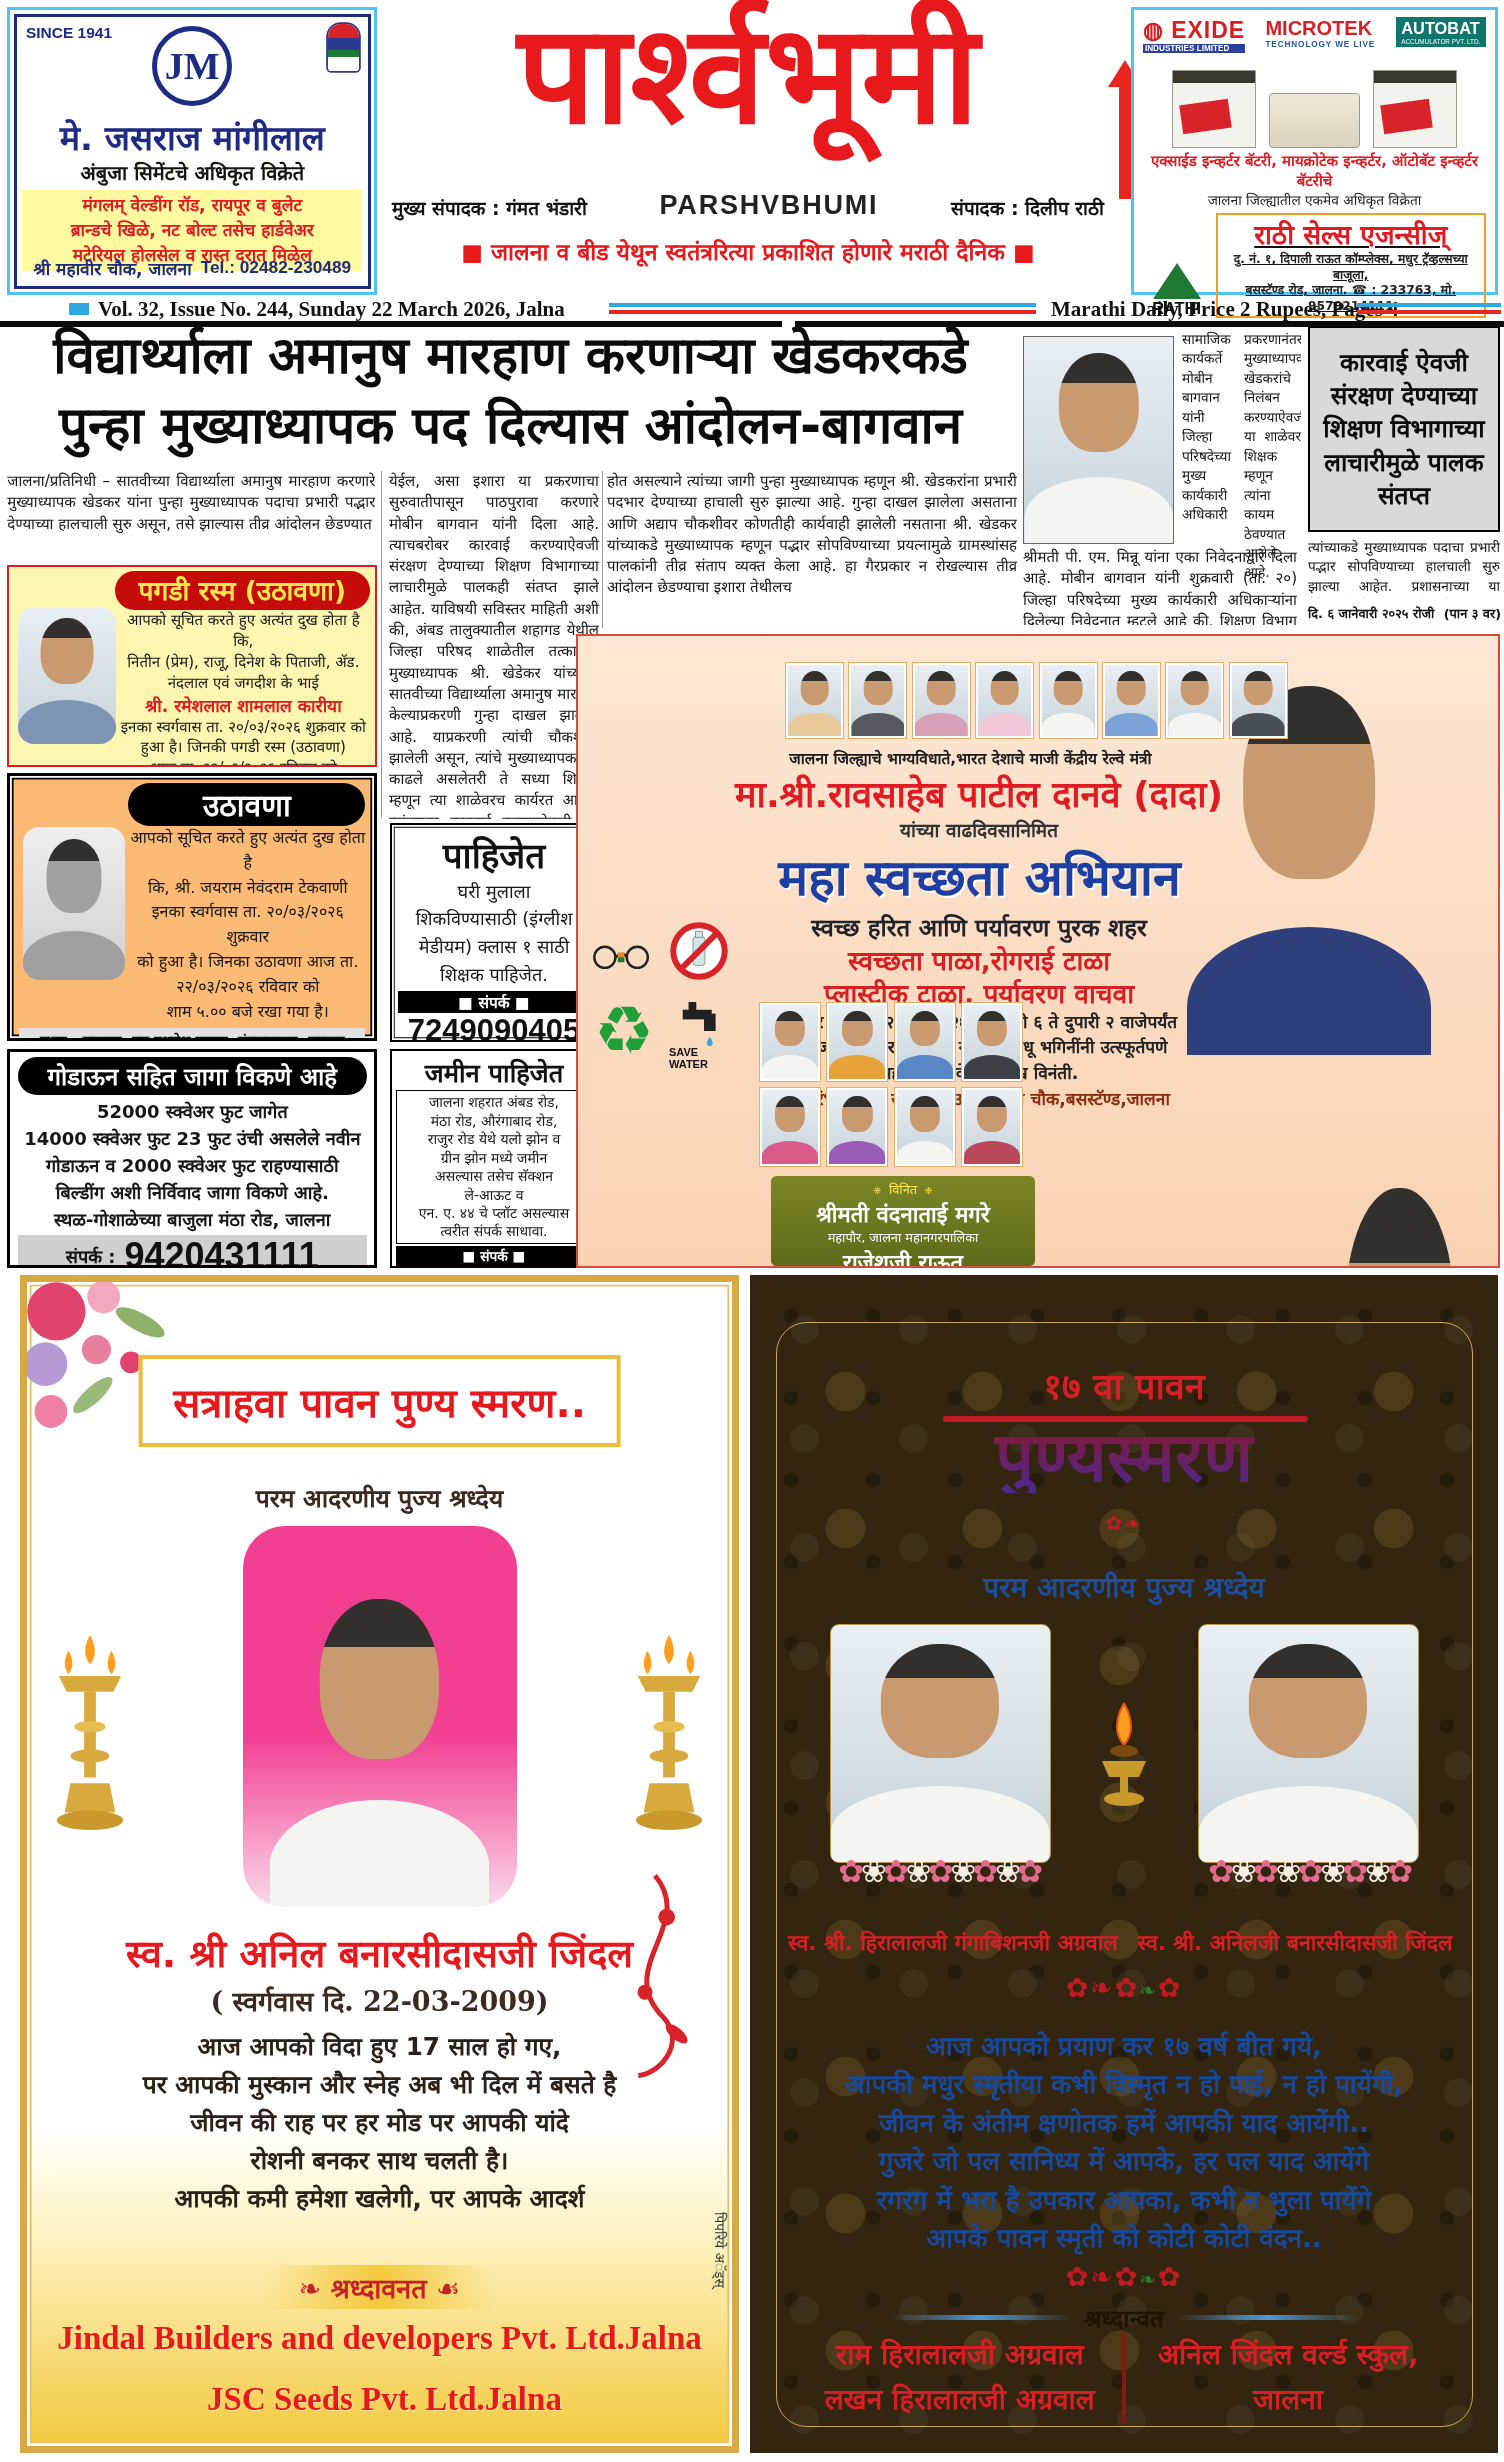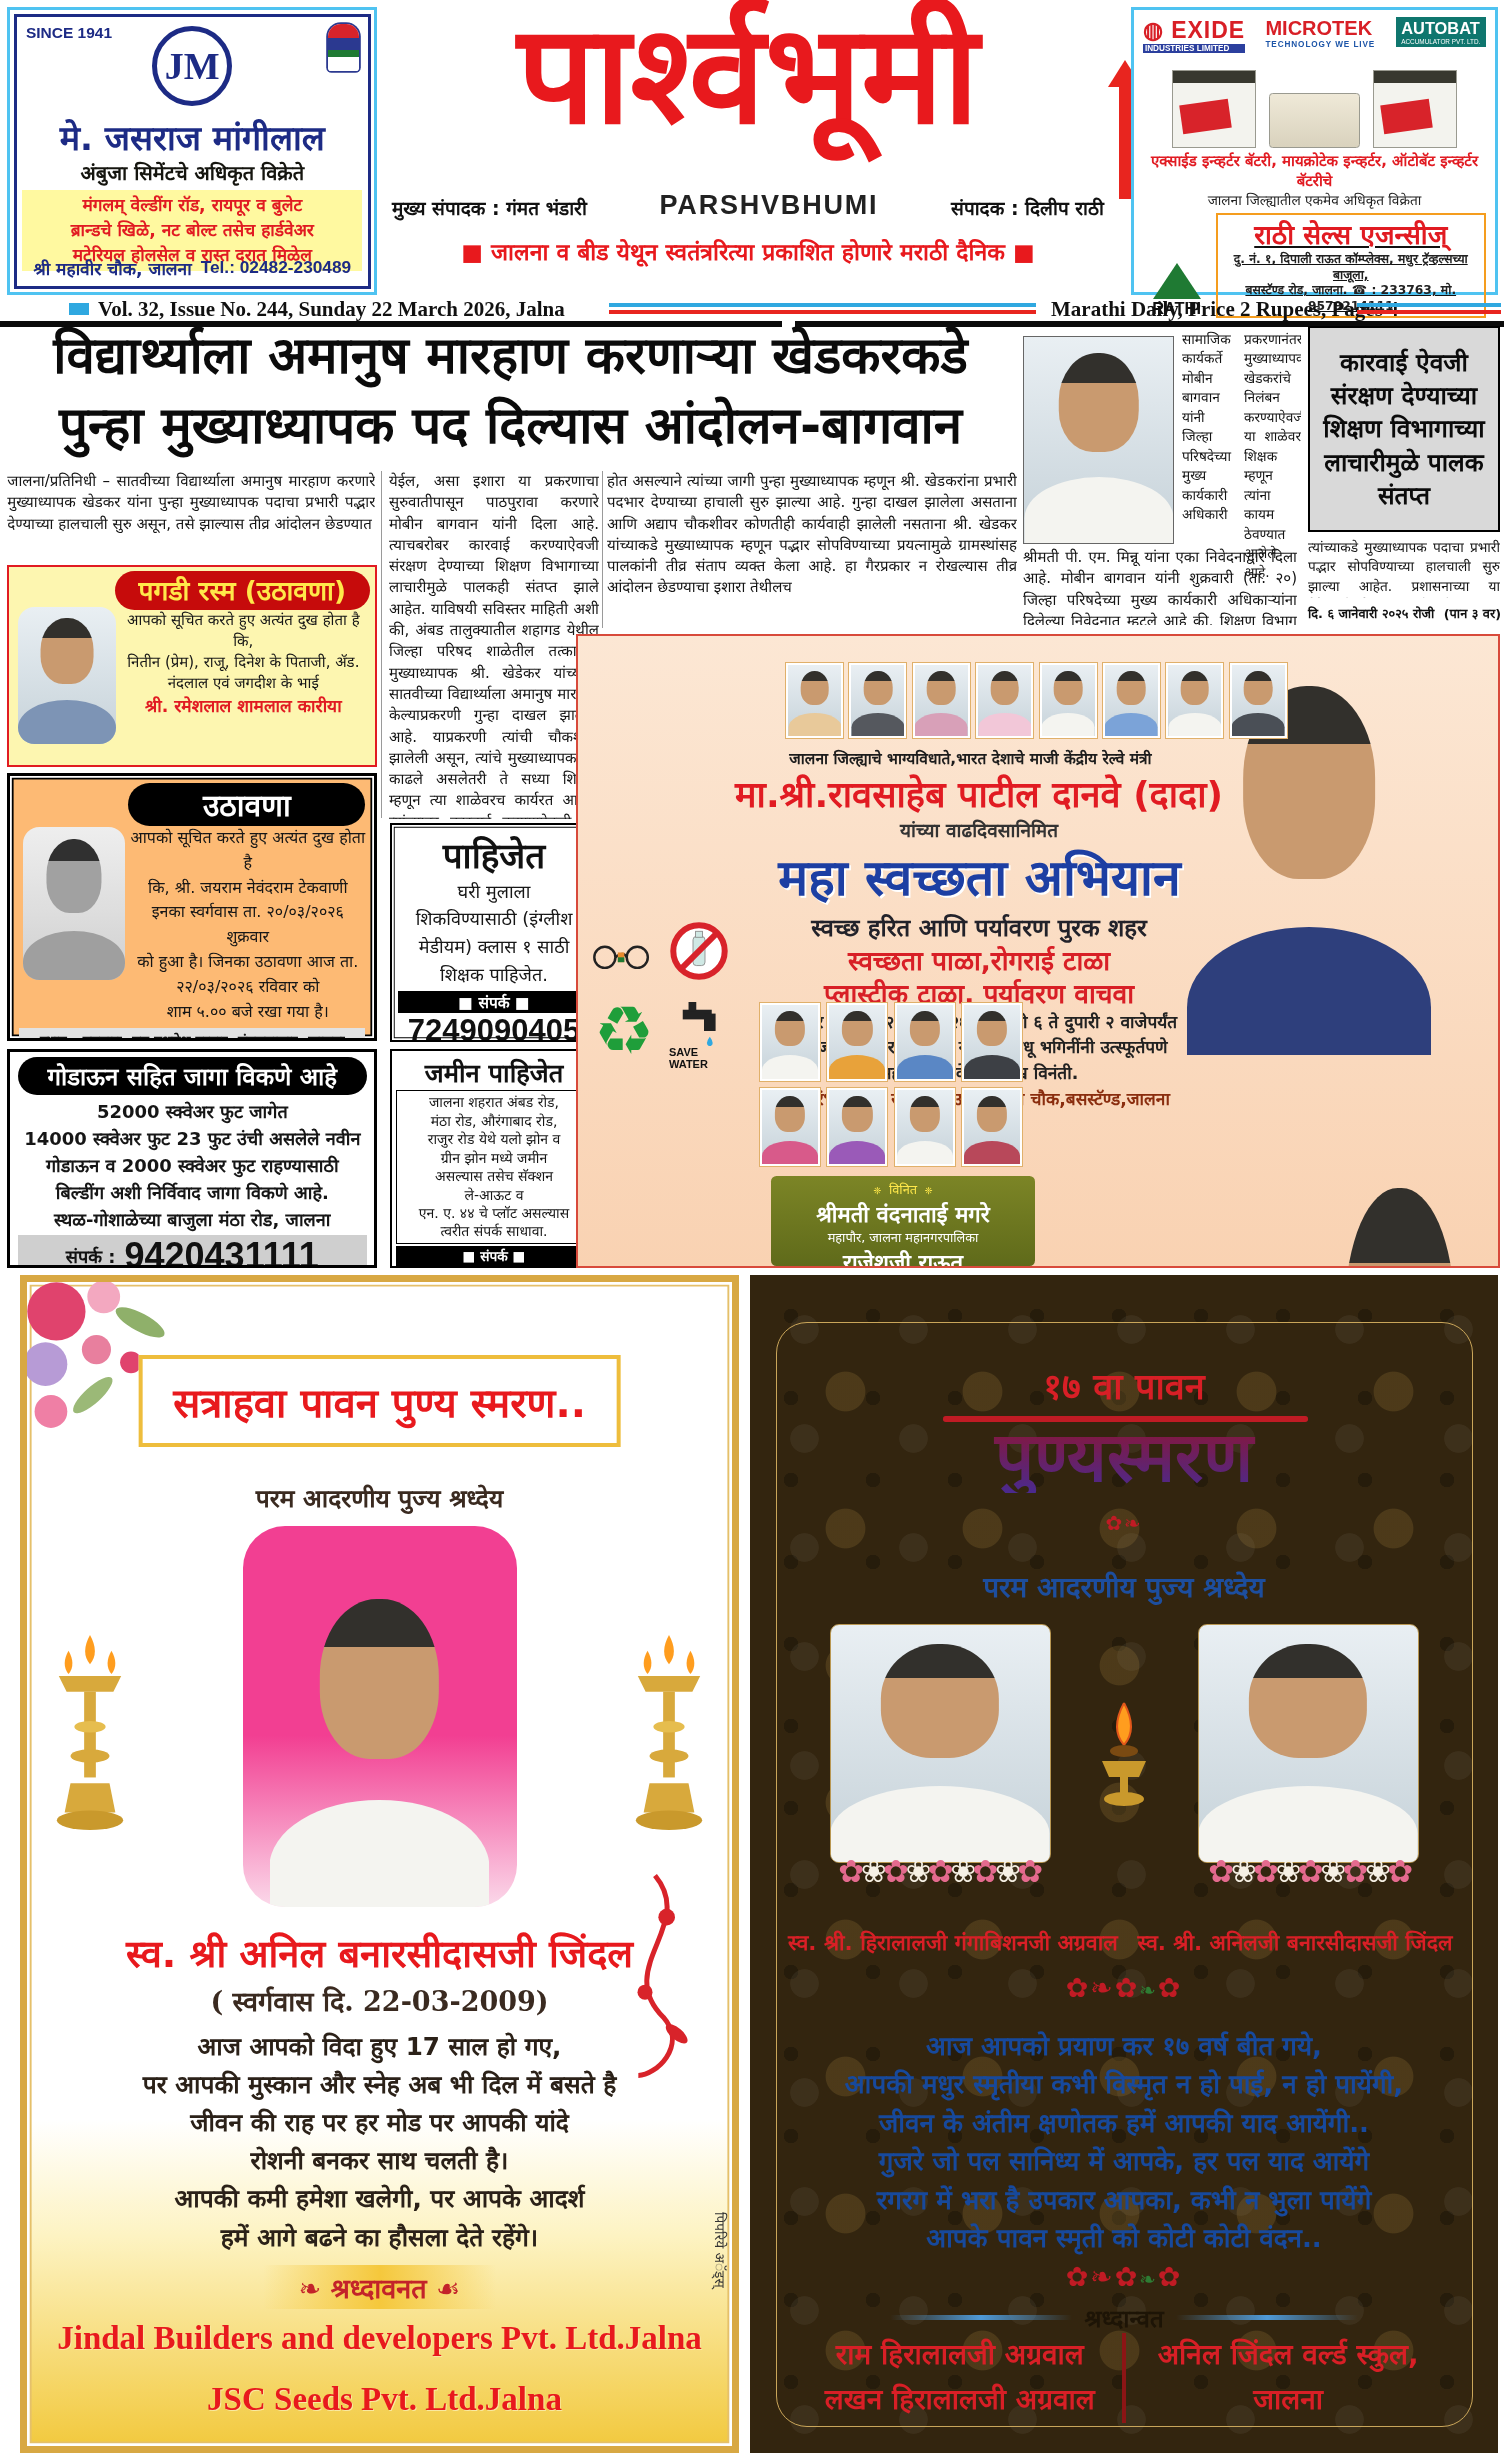--- a/index.html
+++ b/index.html
@@ -226,20 +226,25 @@
   <div class="obit" style="left:7.3px;top:565px;width:370px;height:202px;background:#fdf6b0;border:2.7px solid #e11b22;padding:3.6px 5.5px;">
     <div class="pill" style="margin-left:100px;background:#c60b0b;color:#ffe84a;font-size:26.4px;padding:1.8px 0;">पगडी रस्म (उठावणा)</div>
     <div class="obit-photo person" style="left:9px;top:40px;width:98px;height:137px;--shirt:#7d94b5;"></div>
     <div style="margin-left:102px;">
       <div class="obit-lines" style="font-size:15px;line-height:1.4;">
           <div>आपको सूचित करते हुए अत्यंत दुख होता है कि,</div>
           <div>नितीन (प्रेम), राजू, दिनेश के पिताजी, ॲड.</div>
           <div>नंदलाल एवं जगदीश के भाई</div>
         </div>
       <div class="ctr b" style="color:#e11b22;font-size:17.3px;">श्री. रमेशलाल शामलाल कारीया</div>
+      <div class="obit-lines" style="font-size:15px;line-height:1.35;">
+          <div>इनका स्वर्गवास ता. २०/०३/२०२६ शुक्रवार को</div>
+          <div>हुआ है। जिनकी पगडी रस्म (उठावणा)</div>
+          <div>आज ता. २२/०३/२०२६ रविवार को</div>
+        </div>
     </div>
 
   </div>
 
   <div class="obit" style="left:7.3px;top:773px;width:370px;height:268px;background:#fdba74;border:3.6px solid #000;box-shadow:inset 0 0 0 1.8px #fff,inset 0 0 0 3.6px #000;padding:7.3px 9px;">
     <div class="pill" style="margin-left:109px;background:#000;color:#fff;font-size:30px;padding:0.9px 0;border-radius:24px;">उठावणा</div>
     <div class="obit-photo person greyph" style="left:12.8px;top:51px;width:102px;height:153px;--shirt:#9aa0a6;"></div>
     <div style="margin-left:111px;">
       <div class="obit-lines" style="font-size:16px;line-height:1.55;">
           <div>आपको सूचित करते हुए अत्यंत दुख होता है</div>
@@ -431,21 +436,20 @@
         </svg>
     </div>
     <div class="ctr b" style="position:absolute;left:0;right:0;top:644px;font-size:38px;color:#e8191d;">स्व. श्री अनिल बनारसीदासजी जिंदल</div>
     <div class="ctr b" style="position:absolute;left:0;right:0;top:700px;font-size:27px;color:#3a2a20;font-family:'DejaVu Serif',serif;">( स्वर्गवास दि. 22-03-2009)</div>
     <div class="poem" style="position:absolute;left:18px;right:18px;top:746px;">
         <div>आज आपको विदा हुए 17 साल हो गए,</div>
         <div>पर आपकी मुस्कान और स्नेह अब भी दिल में बसते है</div>
         <div>जीवन की राह पर हर मोड पर आपकी यांदे</div>
         <div>रोशनी बनकर साथ चलती है।</div>
         <div>आपकी कमी हमेशा खलेगी, पर आपके आदर्श</div>
-        <div>हमें आगे बढने का हौसला देते रहेंगे।</div>
       </div>
     <div class="trib" style="top:983px;"><span>❧ </span><span>श्रध्दावनत</span><span> ☙</span></div>
     <div class="ml-org" style="position:absolute;left:0;right:0;top:1038px;font-family:'Liberation Serif',serif;">Jindal Builders and developers Pvt. Ltd.Jalna</div>
     <div class="ml-org" style="position:absolute;left:10px;right:0;top:1099px;font-family:'Liberation Serif',serif;">JSC Seeds Pvt. Ltd.Jalna</div>
     <div class="vert-credit">पिपरिये अॅड्स्</div>
   </div>
 
   <div id="mem-right">
     <div id="mr-panel">
       <div class="ctr mr-t1" style="position:absolute;left:0;right:0;top:38px;">१७ वा पावन</div>

